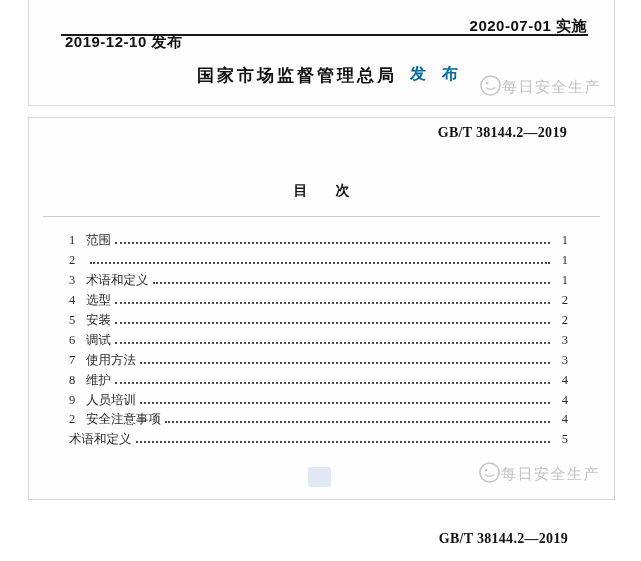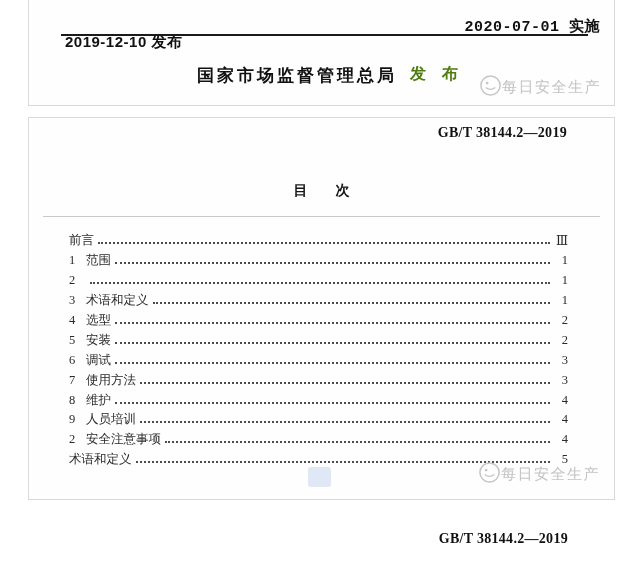--- a/index.html
+++ b/index.html
@@ -7,29 +7,29 @@
   body { position:relative; font-family:"Liberation Serif","DejaVu Serif",serif; color:#1c1c1c; }
 
   .page { position:absolute; left:28px; width:587px; background:#fefefe; border:1px solid #d9d9d9; }
   .page1 { top:-8px; height:114px; }
   .page2 { top:117px; height:383px; }
 
   
   .date { position:absolute; top:24px; font-family:"Liberation Sans","DejaVu Sans",sans-serif;
           font-weight:bold; font-size:15px; letter-spacing:0.5px; color:#111; }
   .date-left  { left:36px;margin-top:16px; }
-  .date-right { right:14px;font-family:Liberation Mono, monospace; }
+  .date-right { right:27px; }
   .header-rule { position:absolute; left:32px; right:26px; top:41px; height:2px; background:#1a1a1a; }
 
   .issuer { position:absolute; left:157px; width:222px; top:74px; text-align:center;
             font-family:"Liberation Sans","DejaVu Sans",sans-serif; font-weight:bold;
             font-size:17px; line-height:18px; letter-spacing:3px; color:#111; white-space:nowrap; }
   .publish-label { position:absolute; left:381px; top:71px;
             font-family:"Liberation Sans","DejaVu Sans",sans-serif; font-weight:bold;
-            font-size:16px; color:#4d7c0f; white-space:nowrap; }
+            font-size:16px; color:#0369a1; white-space:nowrap; }
 
   
   .wm { position:absolute; display:flex; align-items:center; }
   .wm1 { left:450px; top:81px; }
   .wm2 { left:449px; top:343px; }
   .wm-text { font-size:15px; color:#c3c3c3; letter-spacing:1.5px; white-space:nowrap;
              font-family:"Liberation Sans","DejaVu Sans",sans-serif; }
 
   
   .doc-num { font-weight:bold; font-size:14px; letter-spacing:0.3px; color:#111;
@@ -77,25 +77,20 @@
   </div>
 </div>
 
 <div class="page page2">
   <span class="doc-num doc-num-header">GB/T 38144.2—2019</span>
 
   <div class="toc-title">目　　次</div>
   <div class="toc-sep"></div>
 
   <div class="toc-list">
-      <div class="toc-row">
-        <span class="toc-label">前言</span>
-        <span class="toc-leader"></span>
-        <span class="toc-page">Ⅲ</span>
-      </div>
       <div class="toc-row">
         <span class="toc-num">1</span>
         <span class="toc-label">范围</span>
         <span class="toc-leader"></span>
         <span class="toc-page">1</span>
       </div>
       <div class="toc-row">
         <span class="toc-num">2</span>
         <span class="toc-leader"></span>
         <span class="toc-page">1</span>

